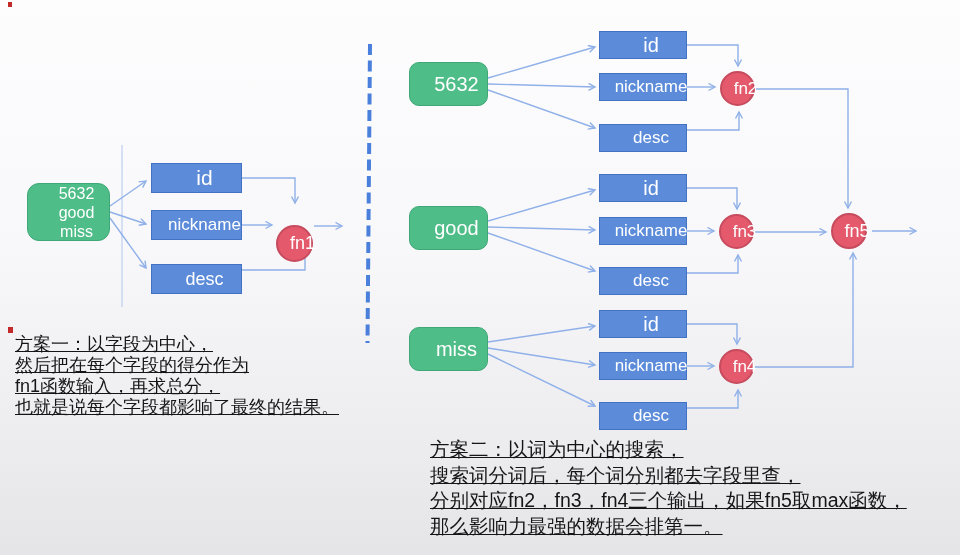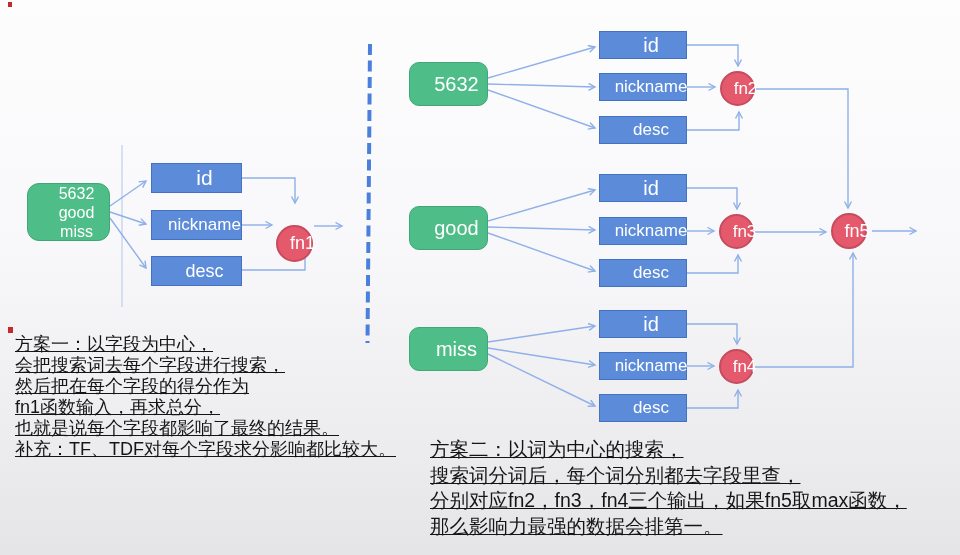--- a/index.html
+++ b/index.html
@@ -14,21 +14,21 @@
   .divider{stroke:#4a80dc;stroke-width:4;stroke-dasharray:11 5.5;fill:none;}
   .node{position:absolute;display:flex;align-items:center;justify-content:center;color:#fff;box-sizing:border-box;padding-left:16px;}
   .qbox{background:#4fbd88;border:1.5px solid #3fa876;border-radius:10px;}
   .q1{left:27px;top:183px;width:83px;height:58px;border-radius:12px;flex-direction:column;font-size:16px;line-height:19px;}
   .q2{left:409px;width:79px;height:44px;font-size:20px;}
   .fbox{background:#5b8bd9;border:1.5px solid #4372c4;}
   .s1f{left:151px;width:91px;height:30px;}
   .s2f{left:599px;width:88px;height:28px;}
   .fs-id{font-size:21px;}
   .fs-nick{font-size:17px;}
-  .fs-desc{font-size:18px;}
+  .fs-desc{font-size:18px;margin-top:8px;}
   .s2f.fs-id{font-size:20px;}
   .s2f.fs-desc{font-size:17px;}
   .fn{background:#e4596b;border:2px solid #c74b5e;border-radius:50%;font-size:17px;}
   .fn1{left:276px;top:206px;width:37px;height:37px;font-size:18px;margin-top:19px;}
   .fn2{left:720px;top:71px;width:35px;height:35px;}
   .fn3{left:719px;top:214px;width:35px;height:35px;}
   .fn4{left:719px;top:349px;width:35px;height:35px;}
   .fn5{left:831px;top:213px;width:36px;height:36px;font-size:18px;}
   .desc{position:absolute;color:#151515;text-decoration:underline;}
   .d1{left:15px;top:334px;font-size:18px;line-height:21px;}
@@ -102,25 +102,23 @@
     <div>good</div>
     <div>miss</div>
   </div>
   <div class="node fbox s1f fs-id" style="top:163px">id</div>
   <div class="node fbox s1f fs-nick" style="top:210px">nickname</div>
   <div class="node fbox s1f fs-desc" style="top:256px">desc</div>
   <div class="node fn fn1">fn1</div>
 
   <div class="desc d1">
     <div>方案一：以字段为中心，</div>
-    <div>会把搜索词去每个字段进行搜索，</div>
     <div>然后把在每个字段的得分作为</div>
     <div>fn1函数输入，再求总分，</div>
     <div>也就是说每个字段都影响了最终的结果。</div>
-    <div>补充：TF、TDF对每个字段求分影响都比较大。</div>
   </div>
 
   <div class="node qbox q2" style="top:62px">5632</div>
   <div class="node fbox s2f fs-id" style="top:31px">id</div>
   <div class="node fbox s2f fs-nick" style="top:73px">nickname</div>
   <div class="node fbox s2f fs-desc" style="top:116px">desc</div>
   <div class="node fn fn2">fn2</div>
 
   <div class="node qbox q2" style="top:206px">good</div>
   <div class="node fbox s2f fs-id" style="top:174px">id</div>

